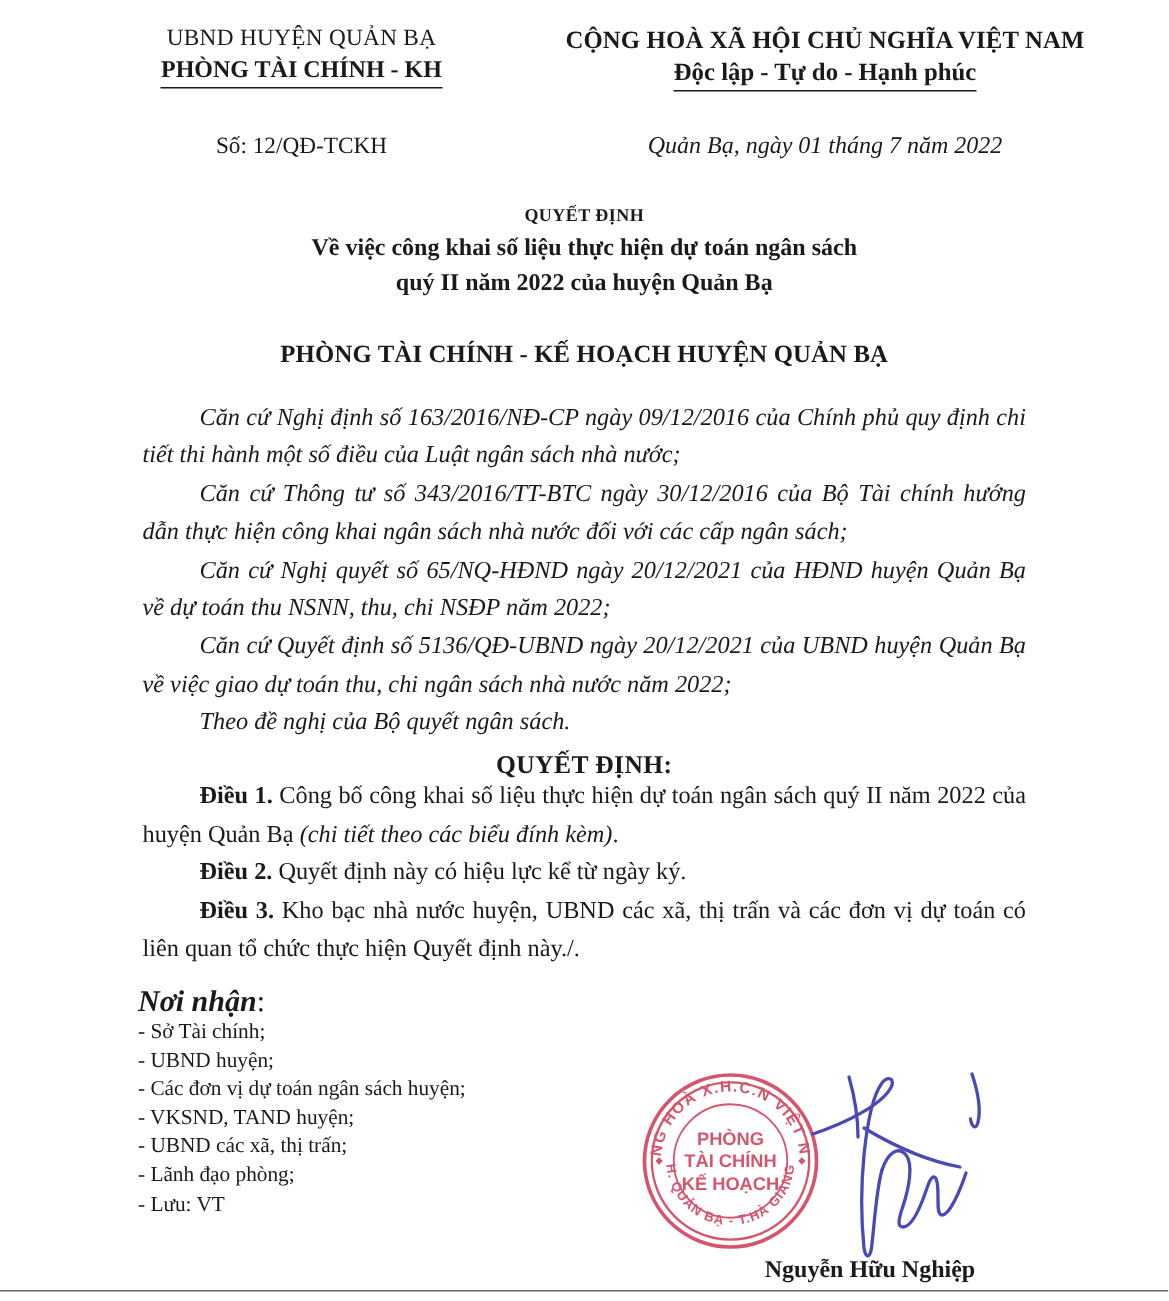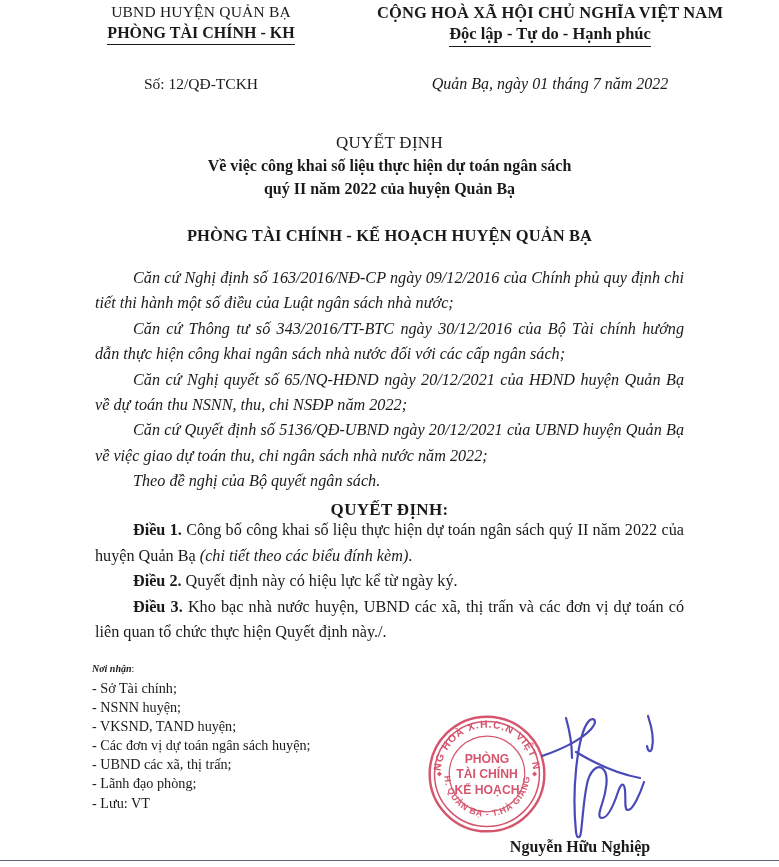--- a/index.html
+++ b/index.html
@@ -17,21 +17,21 @@
     width: 779px;
     height: 867px;
     margin: 0 auto;
     background: #ffffff;
     overflow: hidden;
   }
 
   
   .header {
     position: absolute;
-    top: 2px;
+    top: 16px;
     left: 0;
     width: 779px;
     height: 100px;
   }
   .hdr-left {
     position: absolute;
     left: 62px;
     top: 0;
     width: 278px;
     text-align: center;
@@ -96,22 +96,22 @@
 
   
   .title-block {
     position: absolute;
     top: 132px;
     left: 95px;
     width: 589px;
     text-align: center;
   }
   .title-main {
-    font-weight: normal;
-    font-size: 17px;
+    font-weight: bold;
+    font-size: 12px;
     line-height: 22px;
     letter-spacing: 0.3px;
   }
   .title-sub {
     font-weight: bold;
     font-size: 16px;
     line-height: 23px;
   }
 
   .dept-heading {
@@ -175,21 +175,21 @@
   
   .recipients {
     position: absolute;
     top: 659px;
     left: 92px;
     width: 300px;
   }
   .recipients-title {
     font-weight: bold;
     font-style: italic;
-    font-size: 10px;
+    font-size: 20px;
     line-height: 19px;
     margin-bottom: 1px;
   }
   .recipients-title .colon {
     font-style: normal;
     font-weight: normal;
   }
   .recipients ul {
     list-style: none;
     margin: 0;
@@ -297,23 +297,23 @@
   <div class="articles">
     <p class="article"><b>Điều 1.</b><span> Công bố công khai số liệu thực hiện dự toán ngân sách quý II năm 2022 của huyện Quản Bạ </span><i>(chi tiết theo các biểu đính kèm)</i><span>.</span></p>
     <p class="article"><b>Điều 2.</b><span> Quyết định này có hiệu lực kể từ ngày ký.</span></p>
     <p class="article"><b>Điều 3.</b><span> Kho bạc nhà nước huyện, UBND các xã, thị trấn và các đơn vị dự toán có liên quan tổ chức thực hiện Quyết định này./.</span></p>
   </div>
 
   <div class="recipients">
     <div class="recipients-title"><span>Nơi nhận</span><span class="colon">:</span></div>
     <ul>
       <li>- Sở Tài chính;</li>
-      <li>- NSNN huyện;</li>
+      <li>- UBND huyện;</li>
+      <li>- Các đơn vị dự toán ngân sách huyện;</li>
       <li>- VKSND, TAND huyện;</li>
-      <li>- Các đơn vị dự toán ngân sách huyện;</li>
       <li>- UBND các xã, thị trấn;</li>
       <li>- Lãnh đạo phòng;</li>
       <li>- Lưu: VT</li>
     </ul>
   </div>
 
 
   <svg class="seal" viewBox="0 0 200 200">
     <defs>
       <path id="arcTop" d="M 24,100 A 76,76 0 0 1 176,100" fill="none"></path>

